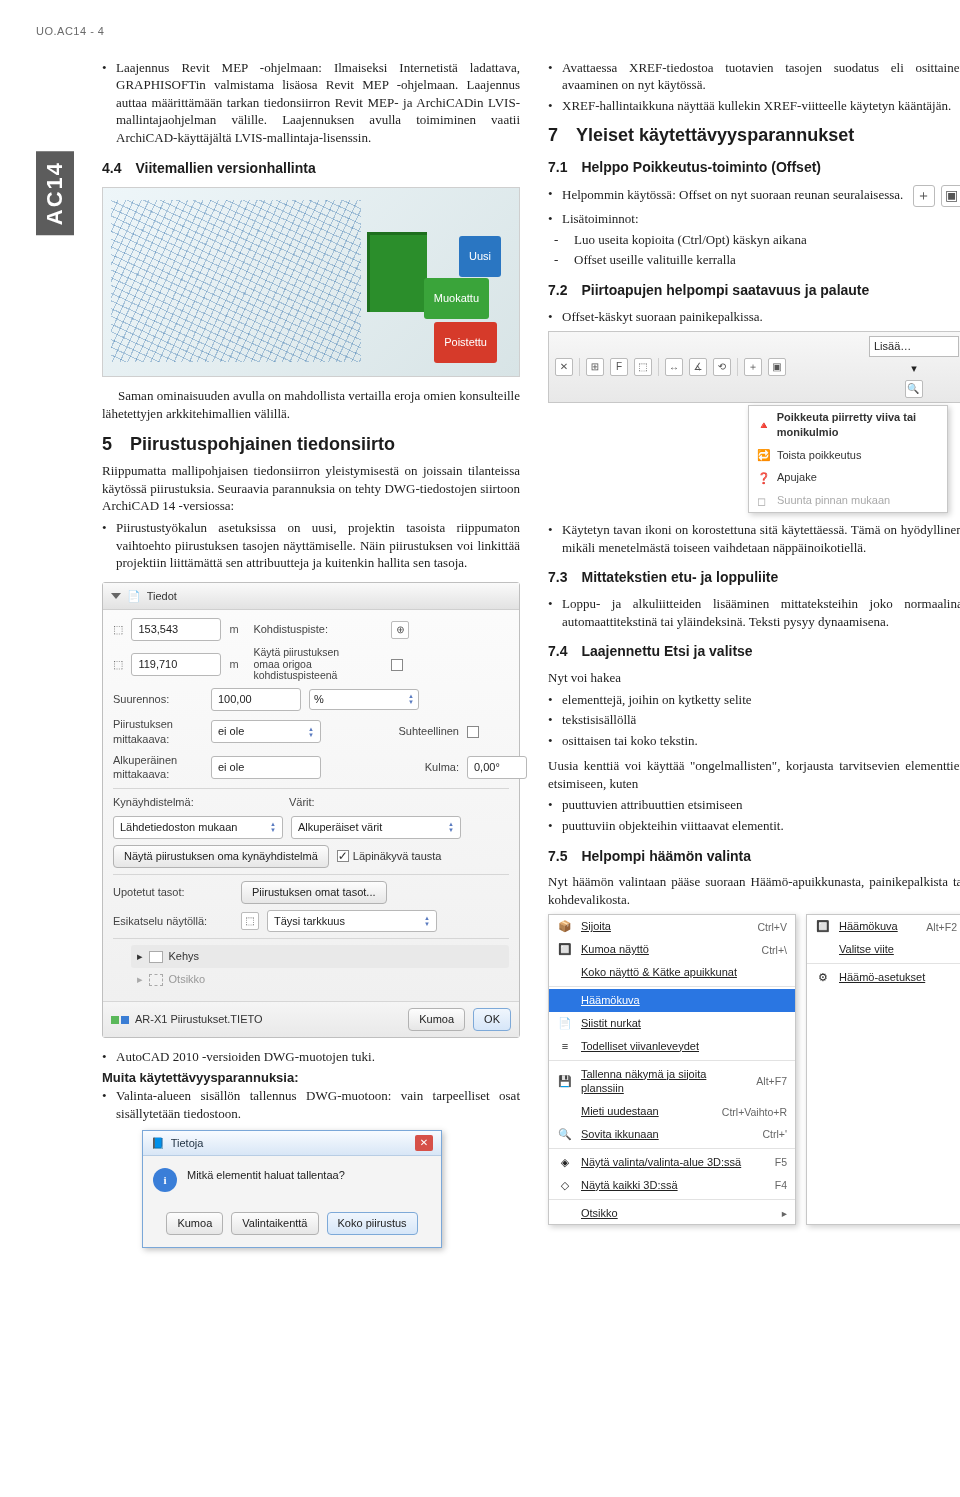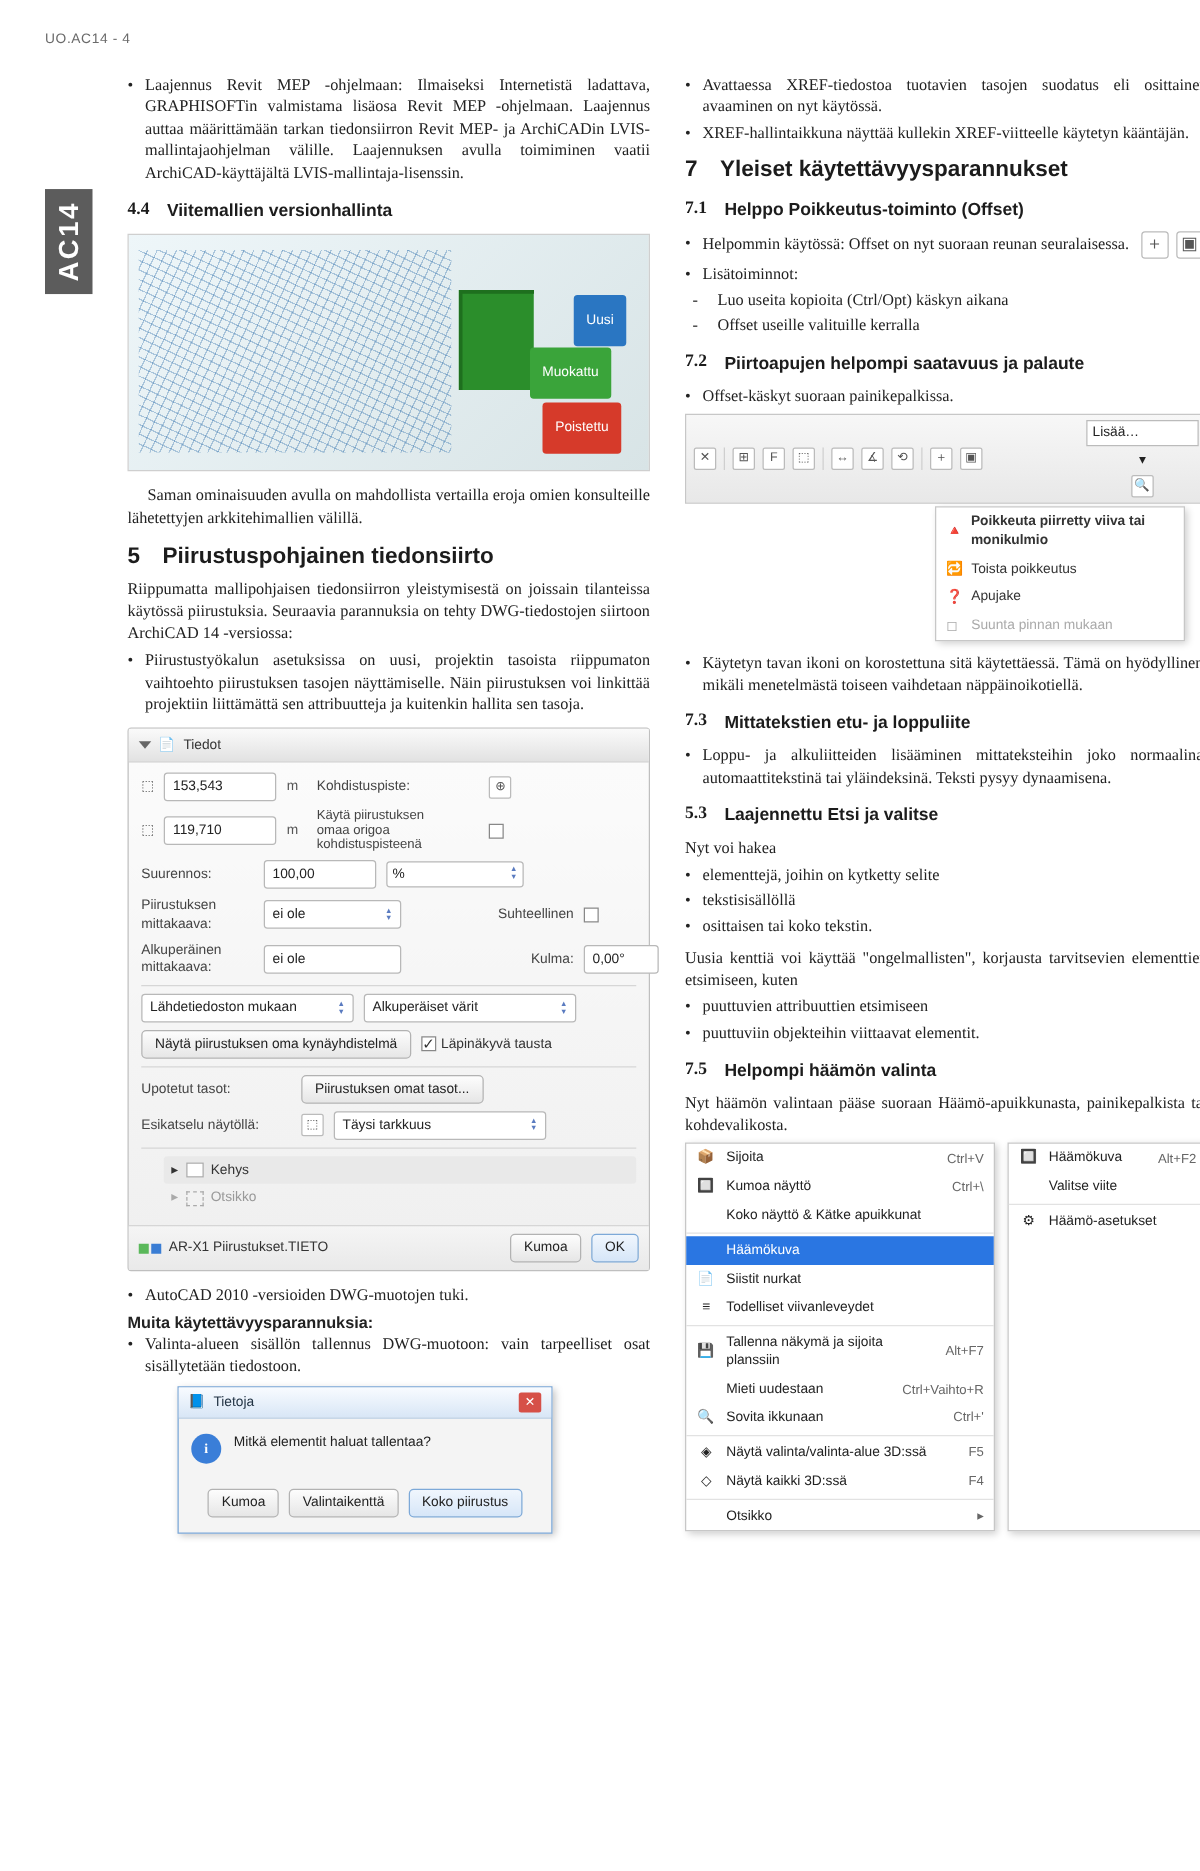--- a/index.html
+++ b/index.html
@@ -71,21 +71,21 @@
     display: flex;
     gap: 18px;
     line-height: 1.1;
   }
   h2.sec .num { flex: 0 0 auto; }
   h2.sub {
     font-size: 14px;
     display: flex;
     gap: 14px;
   }
-  h2.sub .num { flex: 0 0 auto; font-family: Liberation Serif, serif; }
+  h2.sub .num { flex: 0 0 auto; }
   .bold-run {
     font-family: Arial, Helvetica, sans-serif;
     font-weight: bold;
     font-size: 13px;
     margin-top: 4px;
   }
   .sub-dash li::before { content: "-"; }
   .sub-dash li { padding-left: 20px; margin-left: 6px; }
   .img-placeholder {
     background: #e6e6e6;
@@ -198,21 +198,21 @@
   .popup .bold{ font-weight:bold;}
   .twin-menus { display:flex; gap:10px; margin-top:6px; }
   .ctx {
     flex:1;
     border:1px solid #c7c7c7; background:#fff;
     font-family: Tahoma, Arial, sans-serif; font-size:11px;
     box-shadow:2px 2px 6px rgba(0,0,0,.2);
   }
   .ctx .mrow { display:flex; align-items:center; padding:4px 8px; gap:8px; color:#222; }
   .ctx .mrow .ic{ width:16px; flex:0 0 16px; height:14px; display:inline-flex;align-items:center;justify-content:center;}
-  .ctx .mrow .lab{ flex:1; }
+  .ctx .mrow .lab{ flex:1;text-decoration:underline; }
   .ctx .mrow .sc{ color:#666; font-size:10.5px; }
   .ctx .mrow.hi { background:#2a76e2; color:#fff; }
   .ctx .mrow.hi .sc { color:#e6e6e6; }
   .ctx hr{ border:none; border-top:1px solid #e2e2e2; margin:2px 0;}
   .ctx.small{ flex:0 0 160px;}
   .dialog-win {
     width: 300px; margin: 8px 0 0 40px;
     border:1px solid #7aa7d8;
     font-family: Tahoma, Arial, sans-serif; font-size:11px;
     background:#f4f4f4;
@@ -321,20 +321,25 @@
           </div>
           <div class="row">
             <label style="flex:0 0 90px">Alkuperäinen mittakaava:</label>
             <span class="sel">
                 <span>ei ole</span>
               </span>
             <span class="col2" style="text-align:right">Kulma:</span>
             <span class="inp" style="flex:0 0 60px">0,00°</span>
           </div>
           <hr>
+          <div class="row">
+            <label style="flex:0 0 120px">Kynäyhdistelmä:</label>
+            <span style="flex:0 0 40px"></span>
+            <label style="flex:0 0 60px">Värit:</label>
+          </div>
           <div class="row">
             <span class="sel selwide">
                 <span>Lähdetiedoston mukaan</span>
                 <span class="updn">▲<br>▼</span>
               </span>
             <span class="sel selwide">
                 <span>Alkuperäiset värit</span>
                 <span class="updn">▲<br>▼</span>
               </span>
           </div>
@@ -495,21 +500,21 @@
 
       <h2 class="sub">
         <span class="num">7.3</span>
         <span>Mittatekstien etu- ja loppuliite</span>
       </h2>
       <ul>
           <li>Loppu- ja alkuliitteiden lisääminen mittateksteihin joko normaalina, automaattitekstinä tai yläindeksinä. Teksti pysyy dynaamisena.</li>
         </ul>
 
       <h2 class="sub">
-        <span class="num">5.3</span>
+        <span class="num">7.4</span>
         <span>Laajennettu Etsi ja valitse</span>
       </h2>
       <p>Nyt voi hakea</p>
       <ul>
         <li>elementtejä, joihin on kytketty selite</li>
         <li>tekstisisällöllä</li>
         <li>osittaisen tai koko tekstin.</li>
       </ul>
       <p style="margin-top:8px">Uusia kenttiä voi käyttää "ongelmallisten", korjausta tarvitsevien elementtien etsimiseen, kuten</p>
       <ul>

